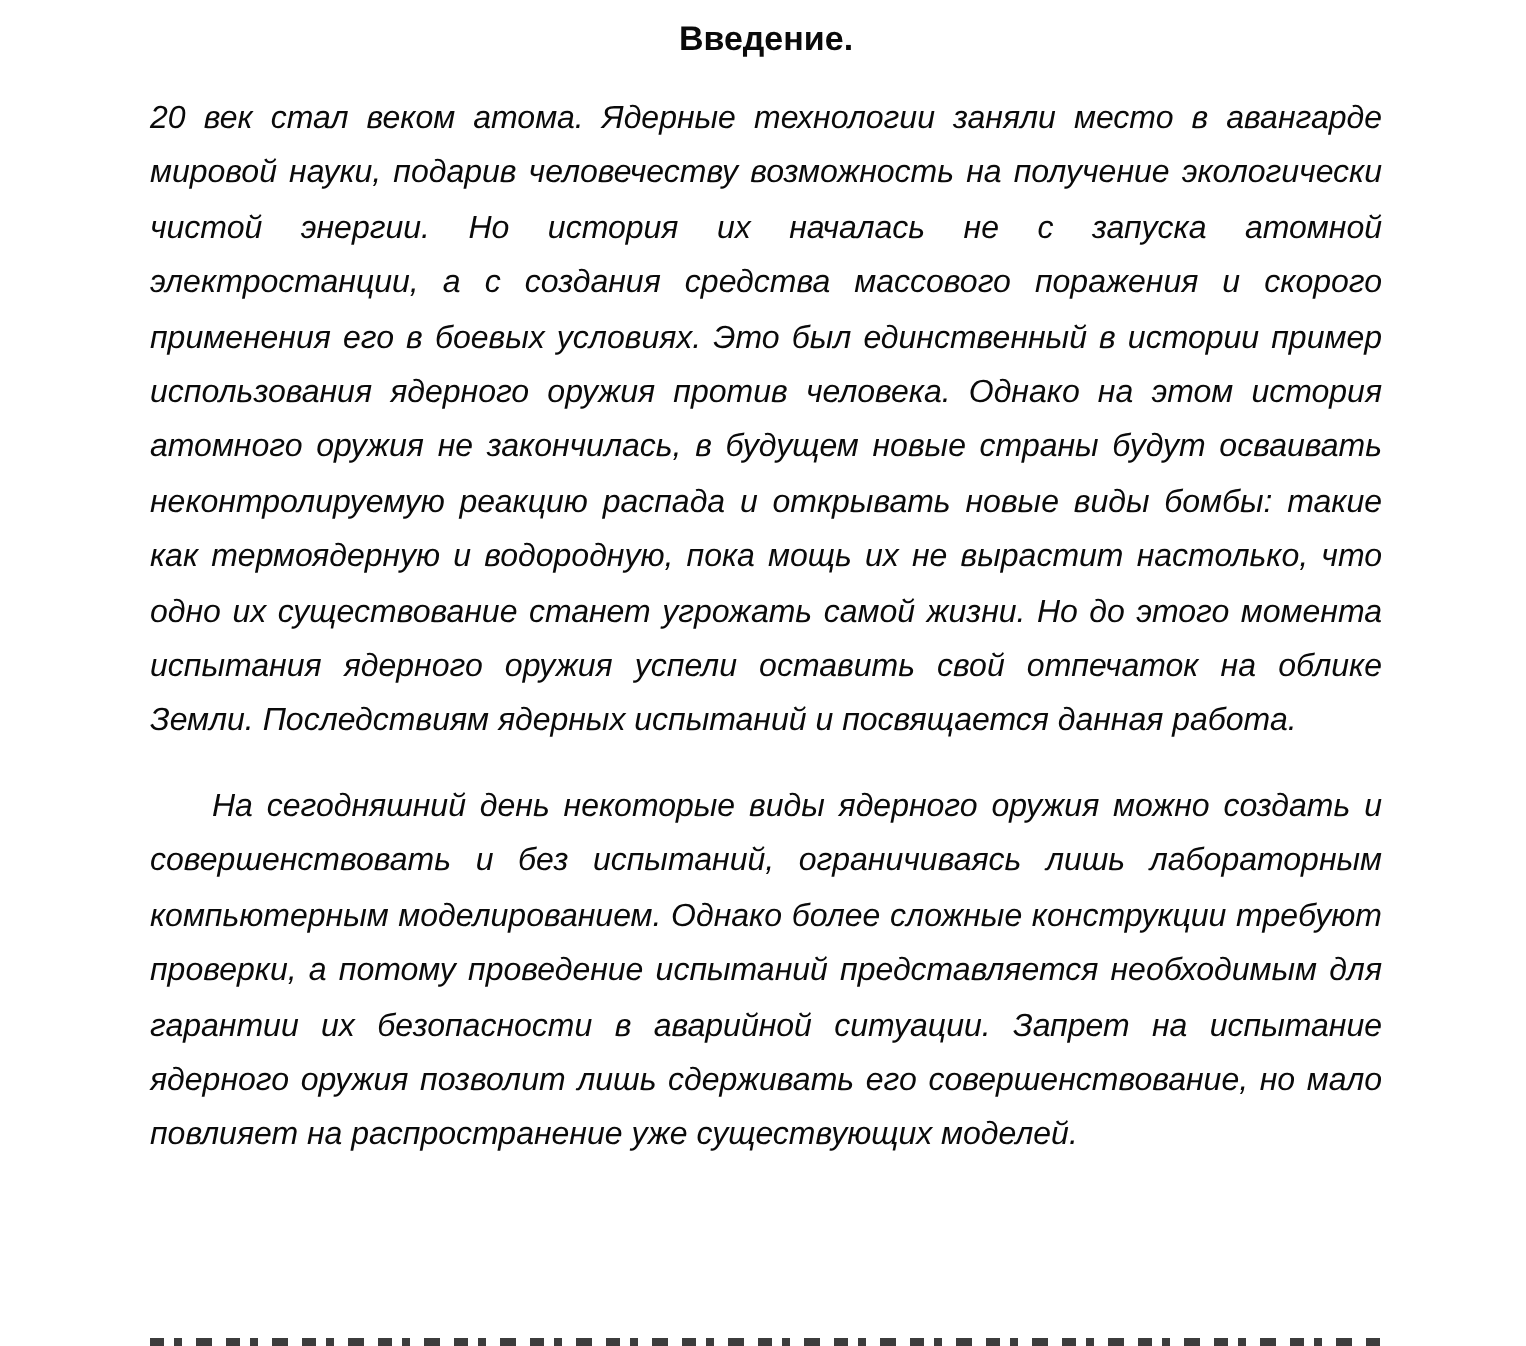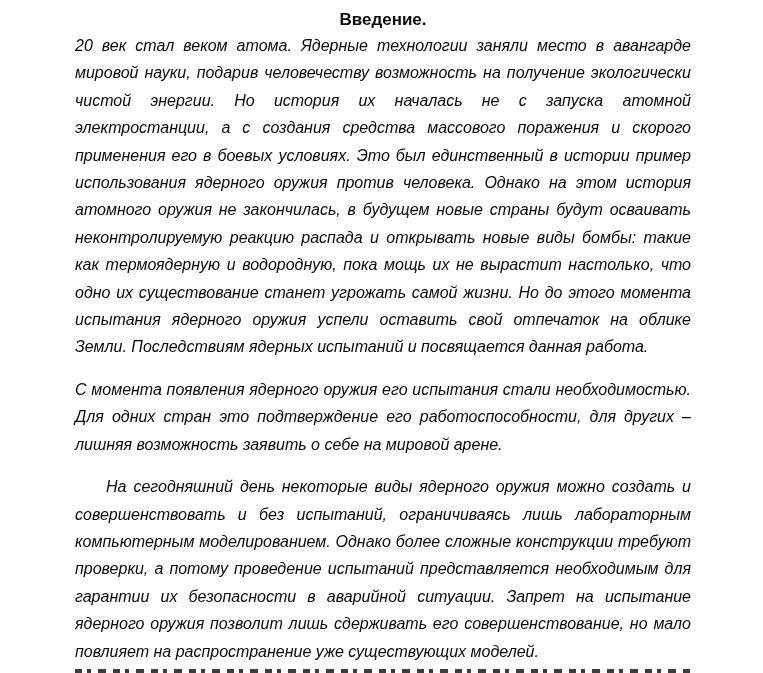--- a/index.html
+++ b/index.html
@@ -15,20 +15,21 @@
     height: 673px;
     padding: 8px 72px 0 75px;
     font-family: "Liberation Sans", sans-serif;
     color: #0a0a0a;
   }
   .doc-title {
     text-align: center;
     font-size: 17px;
     font-weight: bold;
     line-height: 24px;
+    margin-bottom: 14px;
   }
   .para {
     font-size: 16px;
     line-height: 27.4px;
     text-align: justify;
     margin-bottom: 15px;
     font-style: italic;
   }
   .para.indent-first {
     text-indent: 31px;
@@ -55,19 +56,18 @@
 </style>
 </head>
 <body>
 
 <div class="page">
 
   <div class="doc-title">Введение.</div>
 
   <p class="para">20 век стал веком атома. Ядерные технологии заняли место в авангарде мировой науки, подарив человечеству возможность на получение экологически чистой энергии. Но история их началась не с запуска атомной электростанции, а с создания средства массового поражения и скорого применения его в боевых условиях. Это был единственный в истории пример использования ядерного оружия против человека. Однако на этом история атомного оружия не закончилась, в будущем новые страны будут осваивать неконтролируемую реакцию распада и открывать новые виды бомбы: такие как термоядерную и водородную, пока мощь их не вырастит настолько, что одно их существование станет угрожать самой жизни. Но до этого момента испытания ядерного оружия успели оставить свой отпечаток на облике Земли. Последствиям ядерных испытаний и посвящается данная работа.</p>
 
-  <p class="para">С момента появления ядерного оружия его испытания стали необходимостью. Для одних стран это подтверждение его работоспособности, для других – лишняя возможность заявить о себе на мировой арене.</p>
 
   <p class="para indent-first">На сегодняшний день некоторые виды ядерного оружия можно создать и совершенствовать и без испытаний, ограничиваясь лишь лабораторным компьютерным моделированием. Однако более сложные конструкции требуют проверки, а потому проведение испытаний представляется необходимым для гарантии их безопасности в аварийной ситуации. Запрет на испытание ядерного оружия позволит лишь сдерживать его совершенствование, но мало повлияет на распространение уже существующих моделей.</p>
 
   <div class="cutoff-strip"></div>
 
 </div>
 
 </body></html>

